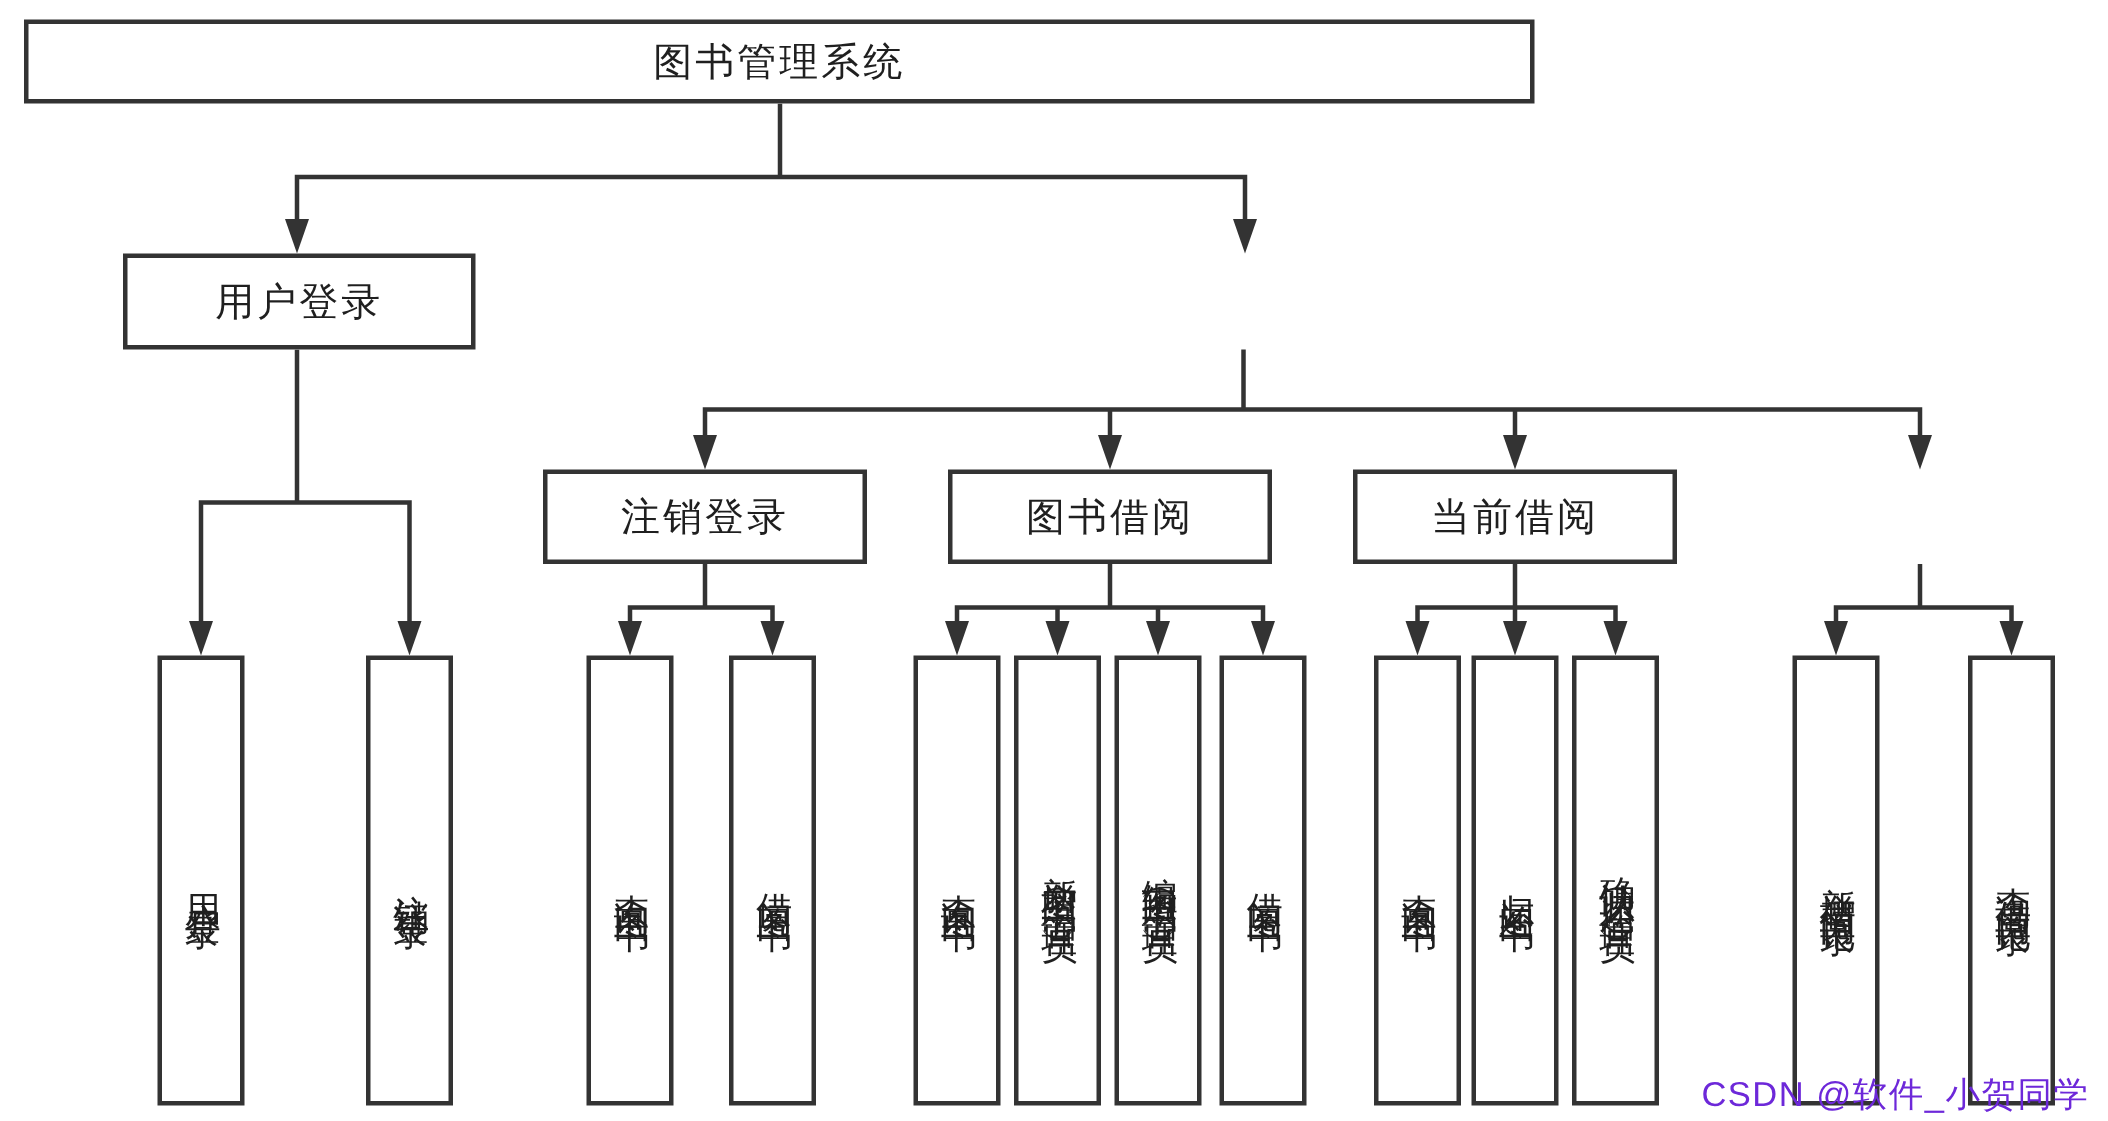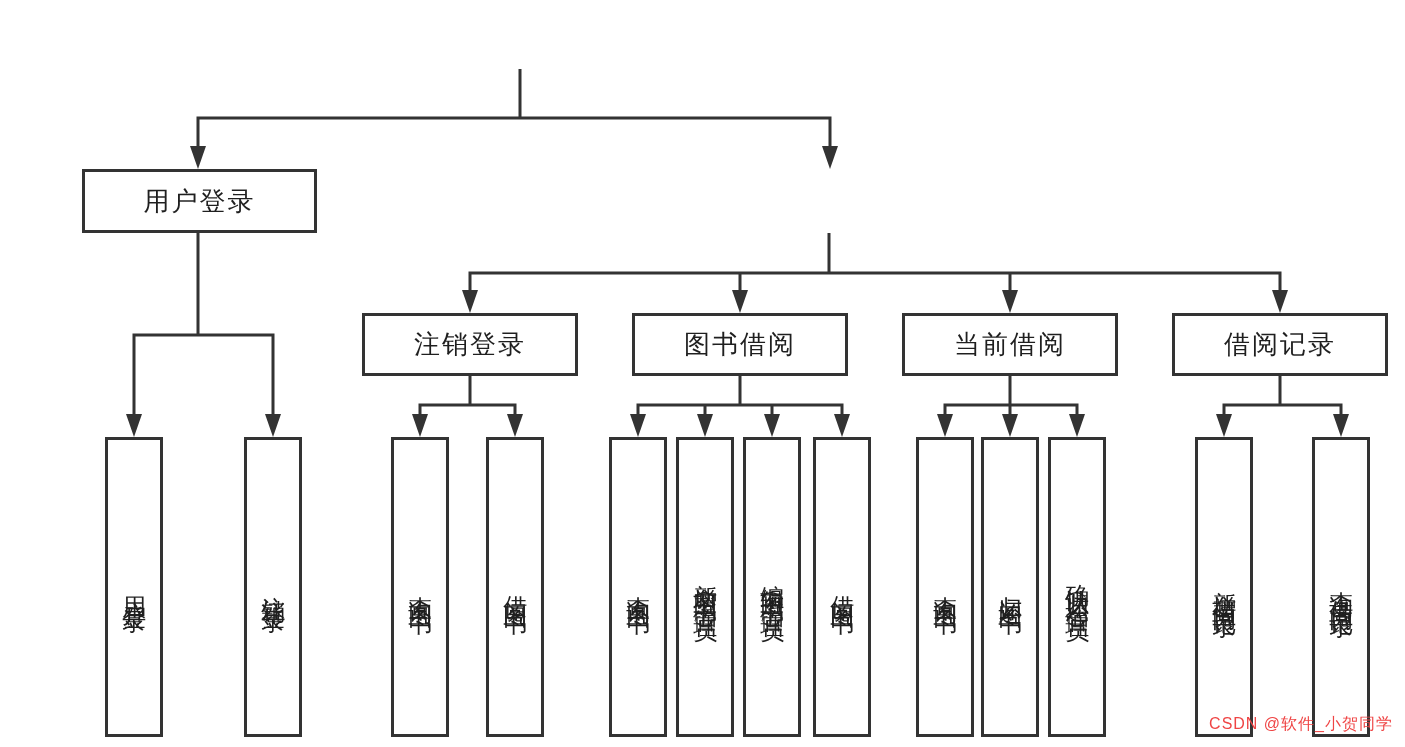--- a/index.html
+++ b/index.html
@@ -39,22 +39,22 @@
     writing-mode: vertical-rl;
     text-orientation: mixed;
     letter-spacing: 5px;
     z-index: 2;
     line-height: 1.1;
   }
   .watermark {
     position: absolute;
     top: 714px;
     right: 12px;
-    font-size: 16px;
-    color: #ef4444;
+    font-size: 23px;
+    color: #6d28d9;
     letter-spacing: 1px;
     z-index: 5;
     white-space: nowrap;
   }
 </style>
 </head>
 <body>
 
 <div id="canvas">
 
@@ -94,27 +94,27 @@
       <path d="M764 414 H780 L772 437 Z"></path>
       <path d="M834 414 H850 L842 437 Z"></path>
       <path d="M937 414 H953 L945 437 Z"></path>
       <path d="M1002 414 H1018 L1010 437 Z"></path>
       <path d="M1069 414 H1085 L1077 437 Z"></path>
       <path d="M1216 414 H1232 L1224 437 Z"></path>
       <path d="M1333 414 H1349 L1341 437 Z"></path>
     </g>
   </svg>
 
+  <div class="node" style="left:16px; top:13px; width:1007px; height:56px;">图书管理系统</div>
 
   <div class="node" style="left:82px; top:169px; width:235px; height:64px;">用户登录</div>
 
   <div class="node" style="left:362px; top:313px; width:216px; height:63px;">注销登录</div>
   <div class="node" style="left:902px; top:313px; width:216px; height:63px;">当前借阅</div>
   <div class="node" style="left:632px; top:313px; width:216px; height:63px;">图书借阅</div>
-  <div class="node" style="left:1172px; top:313px; width:216px; height:63px;">借阅记录</div>
 
   <div class="vnode" style="left:105px; top:437px; width:58px; height:300px;">用户登录</div>
   <div class="vnode" style="left:244px; top:437px; width:58px; height:300px;">注销登录</div>
 
   <div class="vnode" style="left:391px; top:437px; width:58px; height:300px;">查询图书</div>
   <div class="vnode" style="left:486px; top:437px; width:58px; height:300px;">借阅图书</div>
 
   <div class="vnode" style="left:609px; top:437px; width:58px; height:300px;">查询图书</div>
   <div class="vnode" style="left:676px; top:437px; width:58px; height:300px;">新增图书（管理员）</div>
   <div class="vnode" style="left:743px; top:437px; width:58px; height:300px;">编辑图书（管理员）</div>

